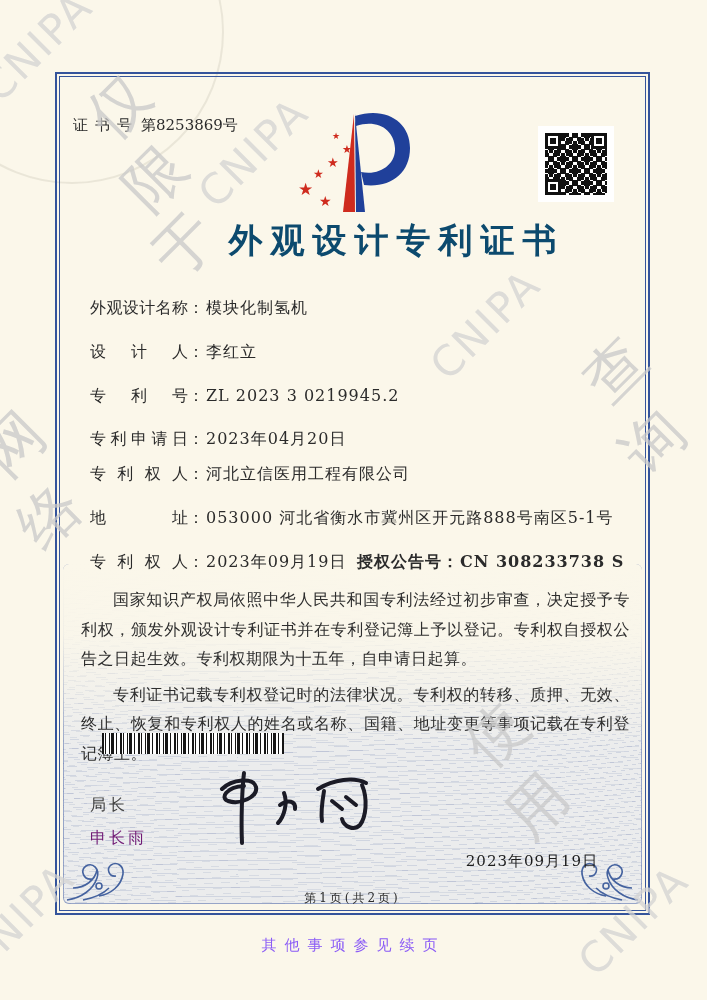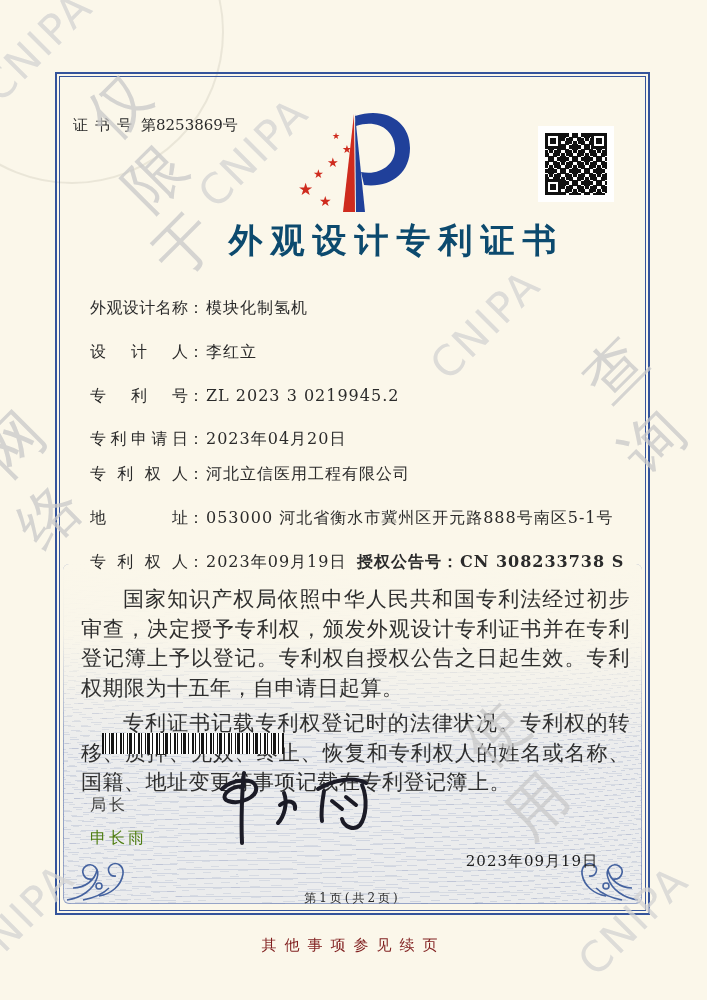--- a/index.html
+++ b/index.html
@@ -43,46 +43,46 @@
   .field-row{position:absolute; left:33px; white-space:nowrap; font-size:16px; color:#2b2b2b;}
   .fr1{top:224px;} .fr2{top:268px;} .fr3{top:312px;} .fr4{top:355px;}
   .fr5{top:390px;} .fr6{top:434px;} .fr7{top:478px;}
   .f-label{display:inline-block; width:98px; text-align:justify; text-align-last:justify; vertical-align:top;}
   .f-colon{display:inline-block; margin-right:2px;}
   .f-value{letter-spacing:1px;}
   .grant-pair{position:absolute; left:267px; top:0; white-space:nowrap;font-weight:bold;}
   .grant-pair .f-label{width:auto; letter-spacing:1px;}
   
   .paras{position:absolute; left:24px; top:511px; width:549px;}
-  .para{font-size:21px; line-height:29.5px; text-indent:2em; text-align:justify;
+  .para{font-size:16px; line-height:29.5px; text-indent:2em; text-align:justify;
     color:#2e2e2e; margin:0 0 6px 0; letter-spacing:.5px;}
   
   .panel{position:absolute; left:6px; right:6px; top:490px; bottom:9px;
     border:1px solid rgba(84,108,170,.55); border-radius:6px;
     background:
       repeating-radial-gradient(1400px 700px at 30% -600px, rgba(100,120,170,.20) 0 1px, rgba(0,0,0,0) 1px 9px),
       repeating-radial-gradient(1400px 700px at 70% 1400px, rgba(100,120,170,.15) 0 1px, rgba(0,0,0,0) 1px 11px),
       rgba(219,226,240,.5);}
   .panel::after{content:""; position:absolute; inset:-1px; border-radius:6px;
     background:linear-gradient(to bottom, #fbf7ea 0px, rgba(251,247,234,.9) 70px, rgba(251,247,234,0) 185px);}
   .corner{position:absolute; bottom:-1px; width:70px; height:70px;}
   .c-left{left:-1px;}
   .c-right{right:-1px; transform:scaleX(-1);}
   
   .barcode{position:absolute; left:45px; top:659px; width:182px; height:21px;
     background:repeating-linear-gradient(90deg,#151515 0 2px,#fff 2px 3px,#151515 3px 4px,#fff 4px 7px,#151515 7px 8px,#fff 8px 9px,#151515 9px 12px,#fff 12px 14px,#151515 14px 15px,#fff 15px 18px);}
   .issuer-title{position:absolute; left:33px; top:721px; font-size:16px; letter-spacing:3px; color:#404040;}
-  .issuer-name{position:absolute; left:33px; top:754px; font-size:16px; letter-spacing:3px; color:#4d7c0f;}
+  .issuer-name{position:absolute; left:33px; top:754px; font-size:16px; letter-spacing:3px; color:#701a75;}
   .signature{position:absolute; left:135px; top:684px; width:190px; height:92px;}
   .issue-date{position:absolute; left:385px; top:778px; width:180px; text-align:center;
     font-size:15px; color:#1c1c1c; letter-spacing:1px;}
   .page-info{position:absolute; left:0; top:816px; width:100%; text-align:center;
     font-size:12px; color:#2b2b2b; letter-spacing:3px;}
   .continuation{position:absolute; left:0; top:936px; width:100%; text-align:center;
-    font-size:15px; letter-spacing:8px; color:#7f1d1d;}
+    font-size:15px; letter-spacing:8px; color:#8b5cf6;}
   
   .wm-layer{position:absolute; inset:0; pointer-events:none; z-index:6; opacity:.75;}
   .wm{position:absolute; font-family:"DejaVu Sans", sans-serif; white-space:nowrap;}
   .wm-ch{font-size:60px; color:#c9c9c9; transform:rotate(-45deg);}
   .wm-brand{font-size:42px; color:#d3d3d3; letter-spacing:2px; transform:rotate(-45deg);}
   .wm-c1{left:90px;  top:66px;}  .wm-c2{left:126px; top:138px;}
   .wm-c3{left:155px; top:205px;} .wm-c4{left:-16px; top:404px;}
   .wm-c5{left:20px;  top:476px;} .wm-c6{left:586px; top:330px;}
   .wm-c7{left:624px; top:402px;} .wm-c8{left:466px; top:694px;}
   .wm-c9{left:508px; top:766px;}

